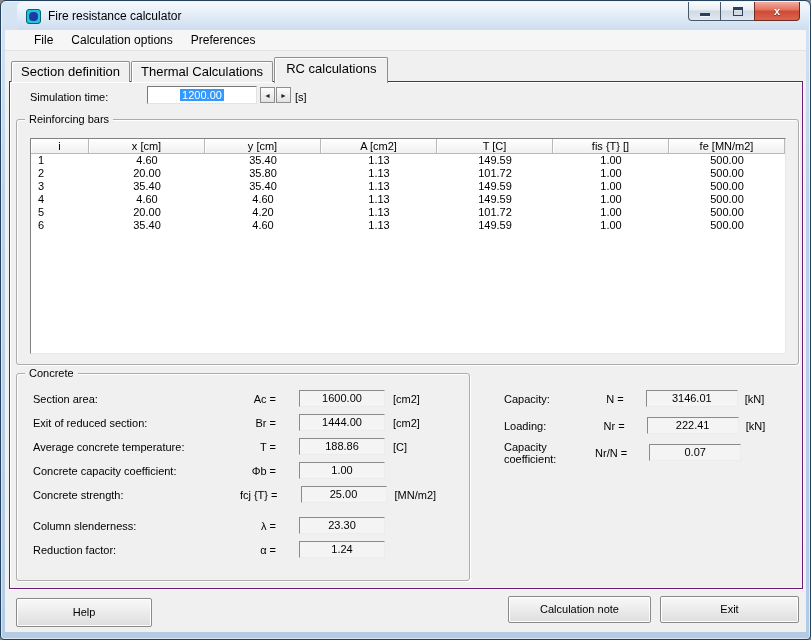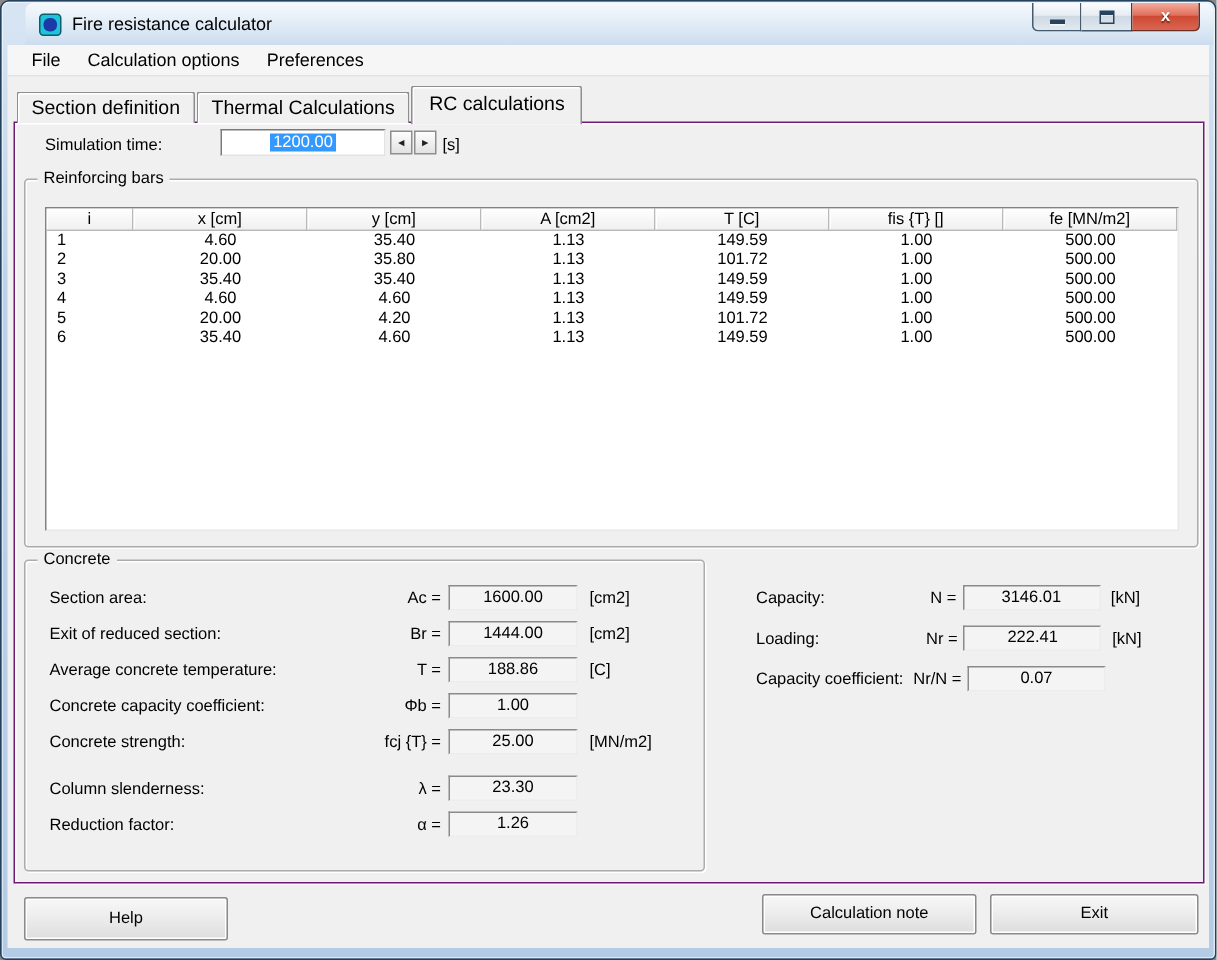--- a/index.html
+++ b/index.html
@@ -38,21 +38,21 @@
     width:46px; border-radius:0 0 4px 0; border-color:#6E2C24;
     background:linear-gradient(#F3AC9D,#E2705C 45%,#CE4A35 50%,#DB654F);
     color:#fff; font-weight:bold; font-size:11px; text-shadow:0 1px 1px rgba(0,0,0,.5);
   }
   .glyph-min { width:10px; height:3px; background:#29425C; box-shadow:0 1px 0 rgba(255,255,255,.7); margin-top:7px; }
   .glyph-max { width:10px; height:9px; border:1px solid #29425C; border-top-width:3px; box-sizing:border-box; }
   
   .menubar {
     position:absolute; left:4px; right:4px; top:29px; height:21px;
     background:#F6F6F6; border-bottom:1px solid #E2E2E2;
-    display:flex; align-items:center; padding-left:7px; box-sizing:border-box;
+    display:flex; align-items:center; padding-left:20px; box-sizing:border-box;
   }
   .menu-item { padding:2px 9px; font-size:12px; }
   
   .client { position:absolute; left:4px; right:4px; top:50px; bottom:7px; background:#F0F0F0; }
   
   .tabs { position:absolute; left:6px; top:5px; height:26px; display:flex; align-items:flex-end; z-index:4; }
   .tab {
     box-sizing:border-box; height:21px; line-height:19px; padding:0 9px; margin-right:1px;
     background:#F0F0F0; border:1px solid #8E8E8E; border-bottom:none; border-radius:2px 2px 0 0;
     box-shadow:inset 1px 1px 0 #FFF; font-size:13px; white-space:nowrap;
@@ -104,21 +104,21 @@
   .lv-cell.first { text-align:left; padding-left:7px; }
   
   .f-row { display:flex; align-items:center; height:17px; margin:0 14px 7px 16px; }
   .f-row.first { margin-top:16px; }
   .f-row.gap { margin-top:14px; }
   .f-label { width:212px; }
   .f-sym { flex:1; text-align:right; padding-right:5px; white-space:pre; }
   .valbox {
     width:86px; height:17px; box-sizing:border-box; flex:0 0 auto;
     background:#F4F4F4; border:1px solid; border-color:#8A8A8A #ECECEC #ECECEC #8A8A8A;
-    text-align:center; line-height:15px;
+    text-align:center; line-height:15px;margin-left:18px;
   }
   .f-unit { width:62px; padding-left:8px; }
   
   #results { position:absolute; left:478px; top:308px; width:302px; }
   .r-row { display:flex; align-items:center; height:17px; margin-bottom:10px; }
   .r-label { width:118px; }
   .r-sym { flex:1; text-align:right; padding-right:4px; white-space:pre; }
   .r-box { width:92px; }
   .r-unit { width:36px; padding-left:7px; }
   
@@ -288,21 +288,21 @@
             </div>
             <div class="f-row gap">
               <div class="f-label">Column slenderness:</div>
               <div class="f-sym">λ =</div>
               <div class="valbox">23.30</div>
               <div class="f-unit"></div>
             </div>
             <div class="f-row">
               <div class="f-label">Reduction factor:</div>
               <div class="f-sym">α =</div>
-              <div class="valbox">1.26</div>
+              <div class="valbox">1.24</div>
               <div class="f-unit"></div>
             </div>
           </div>
       </div>
 
       <div id="results">
           <div class="r-row f-row">
             <div class="r-label">Capacity:</div>
             <div class="r-sym">N =</div>
             <div class="valbox r-box">3146.01</div>

